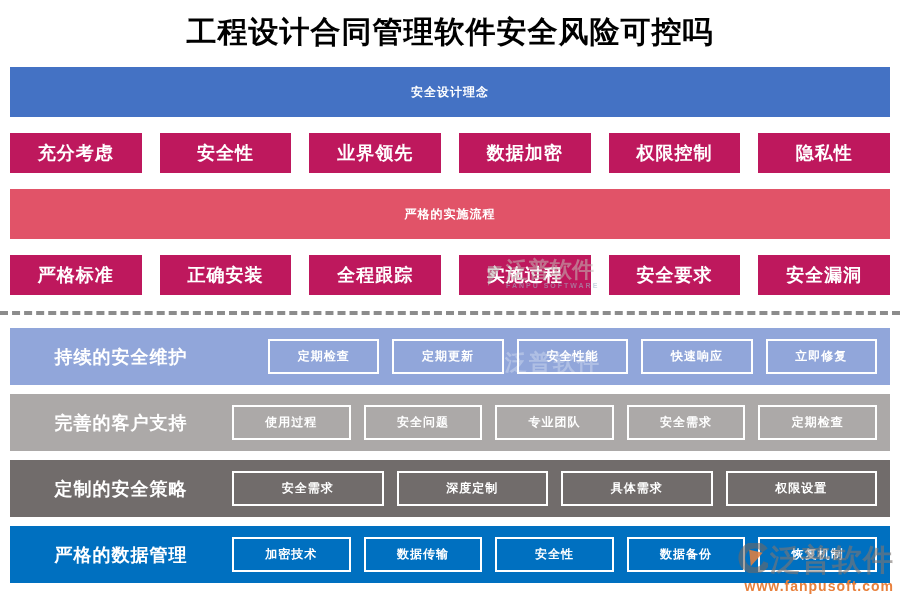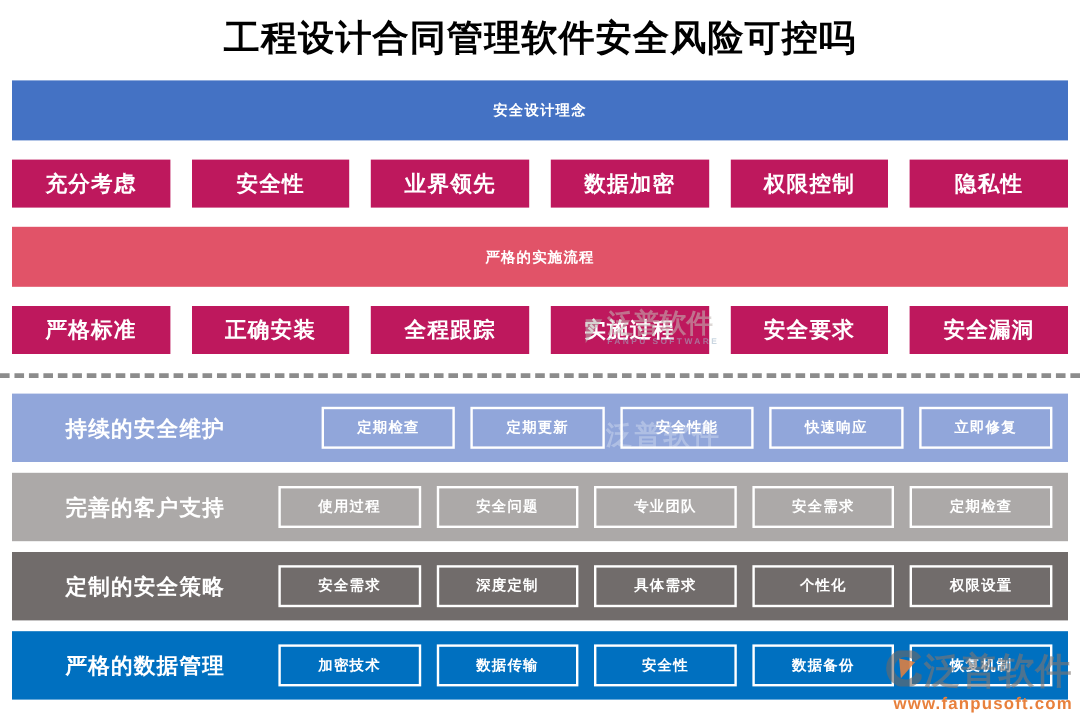--- a/index.html
+++ b/index.html
@@ -160,21 +160,20 @@
       <div class="outline-btn">定期检查</div>
     </div>
   </div>
 
   <div class="band band-strategy">
     <div class="band-label">定制的安全策略</div>
     <div class="band-items">
       <div class="outline-btn">安全需求</div>
       <div class="outline-btn">深度定制</div>
       <div class="outline-btn">具体需求</div>
-      <div class="outline-btn">个性化</div>
       <div class="outline-btn">权限设置</div>
     </div>
   </div>
 
   <div class="band band-data">
     <div class="band-label">严格的数据管理</div>
     <div class="band-items">
       <div class="outline-btn">加密技术</div>
       <div class="outline-btn">数据传输</div>
       <div class="outline-btn">安全性</div>

